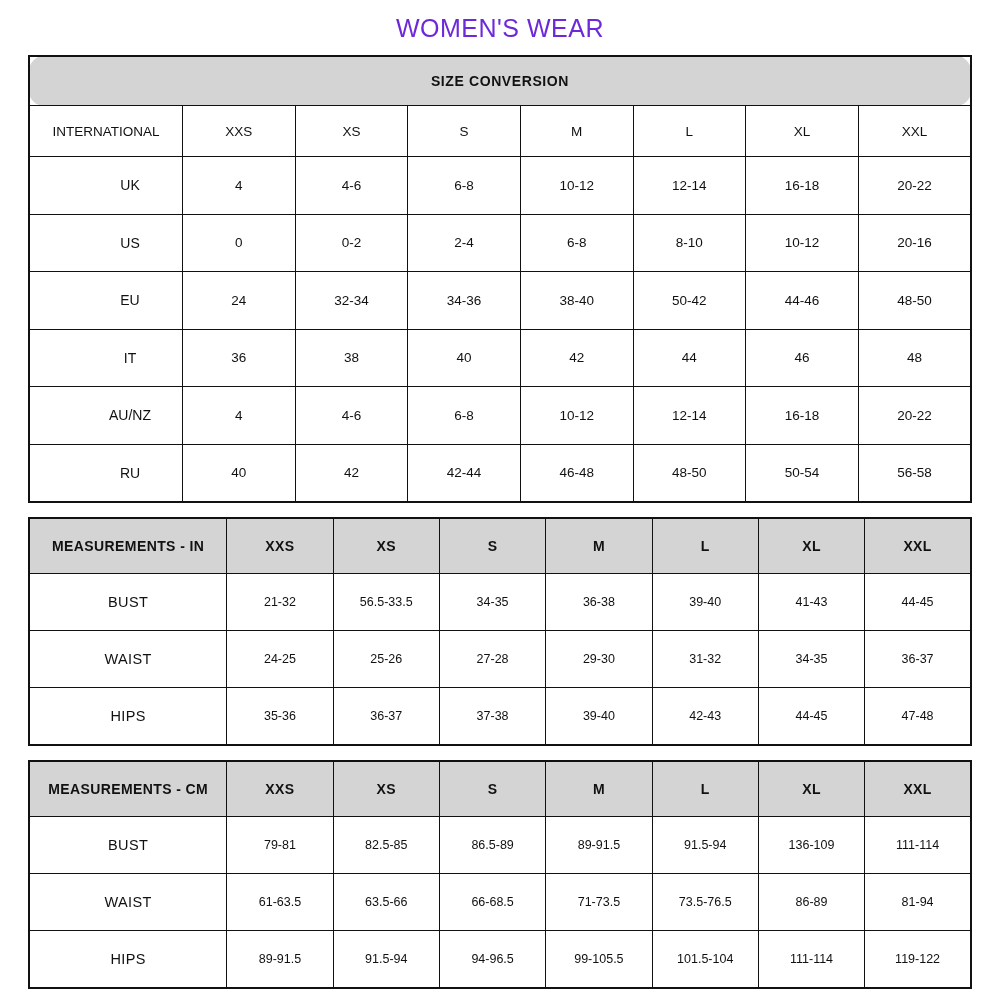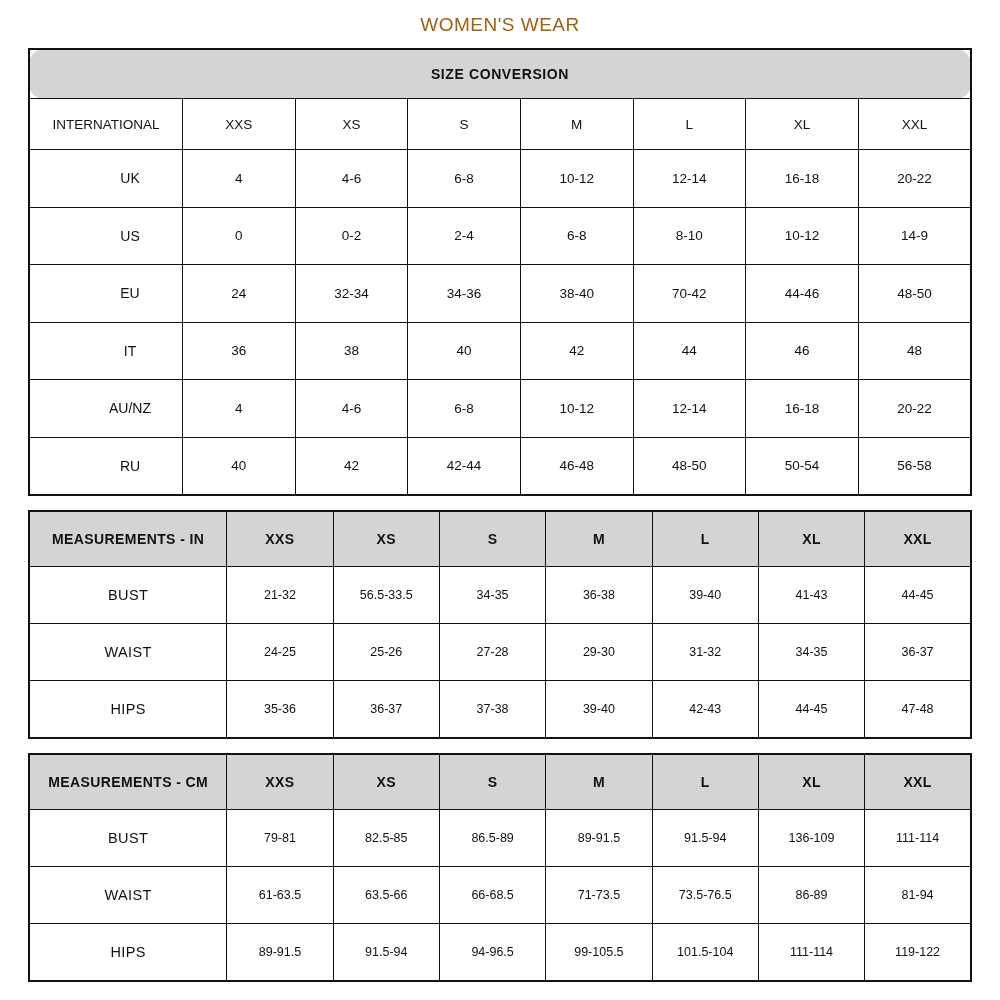--- a/index.html
+++ b/index.html
@@ -17,25 +17,25 @@
   .page {
     width: 1000px;
     height: 1000px;
     box-sizing: border-box;
     padding: 8px 28px 8px 28px;
     display: flex;
     flex-direction: column;
   }
   .page-title {
     text-align: center;
-    font-size: 19px;
+    font-size: 25px;
     font-weight: 400;
     letter-spacing: 0.5px;
     margin: 6px 0 12px 0;
-    color: #a16207;
+    color: #6d28d9;
   }
   table {
     border-collapse: collapse;
     width: 100%;
     table-layout: fixed;
   }
   table.block {
     border: 2px solid #111111;
   }
   td, th {
@@ -141,29 +141,29 @@
         <td>20-22</td>
       </tr>
       <tr class="conv-row">
         <td class="row-label">US</td>
         <td>0</td>
         <td>0-2</td>
         <td>2-4</td>
         <td>6-8</td>
         <td>8-10</td>
         <td>10-12</td>
-        <td>14-9</td>
+        <td>20-16</td>
       </tr>
       <tr class="conv-row">
         <td class="row-label">EU</td>
         <td>24</td>
         <td>32-34</td>
         <td>34-36</td>
         <td>38-40</td>
-        <td>70-42</td>
+        <td>50-42</td>
         <td>44-46</td>
         <td>48-50</td>
       </tr>
       <tr class="conv-row">
         <td class="row-label">IT</td>
         <td>36</td>
         <td>38</td>
         <td>40</td>
         <td>42</td>
         <td>44</td>

